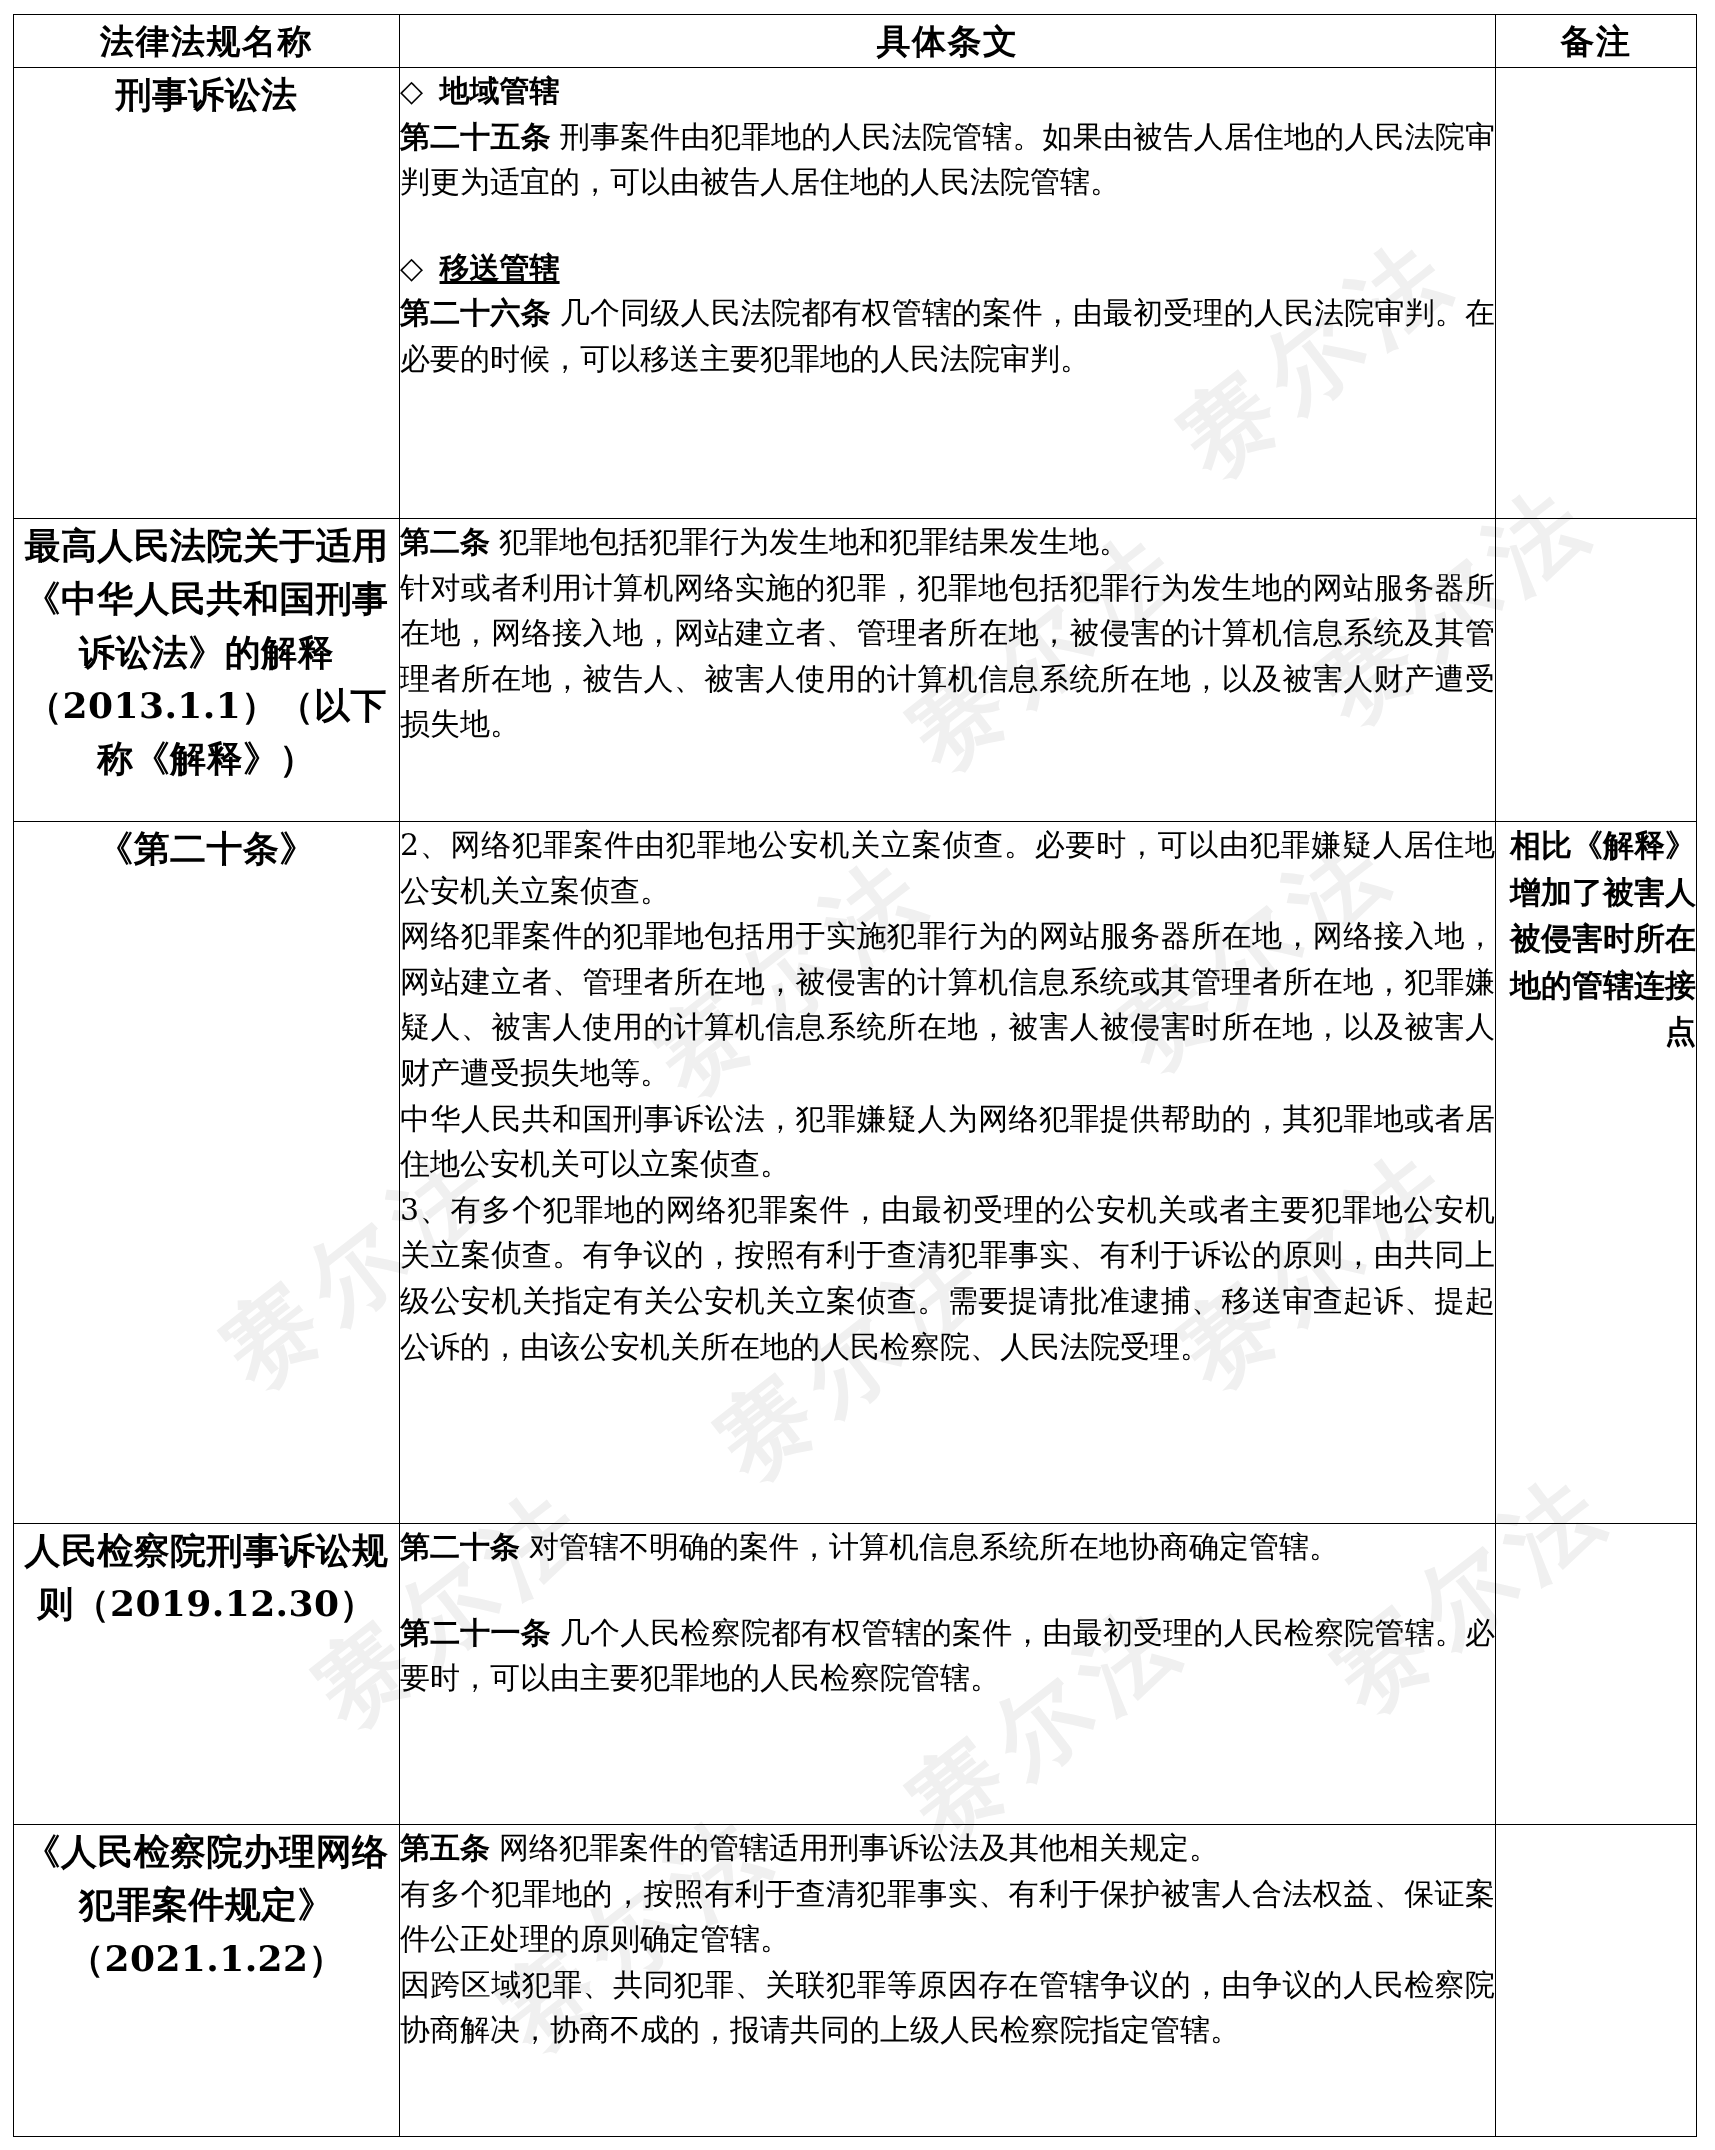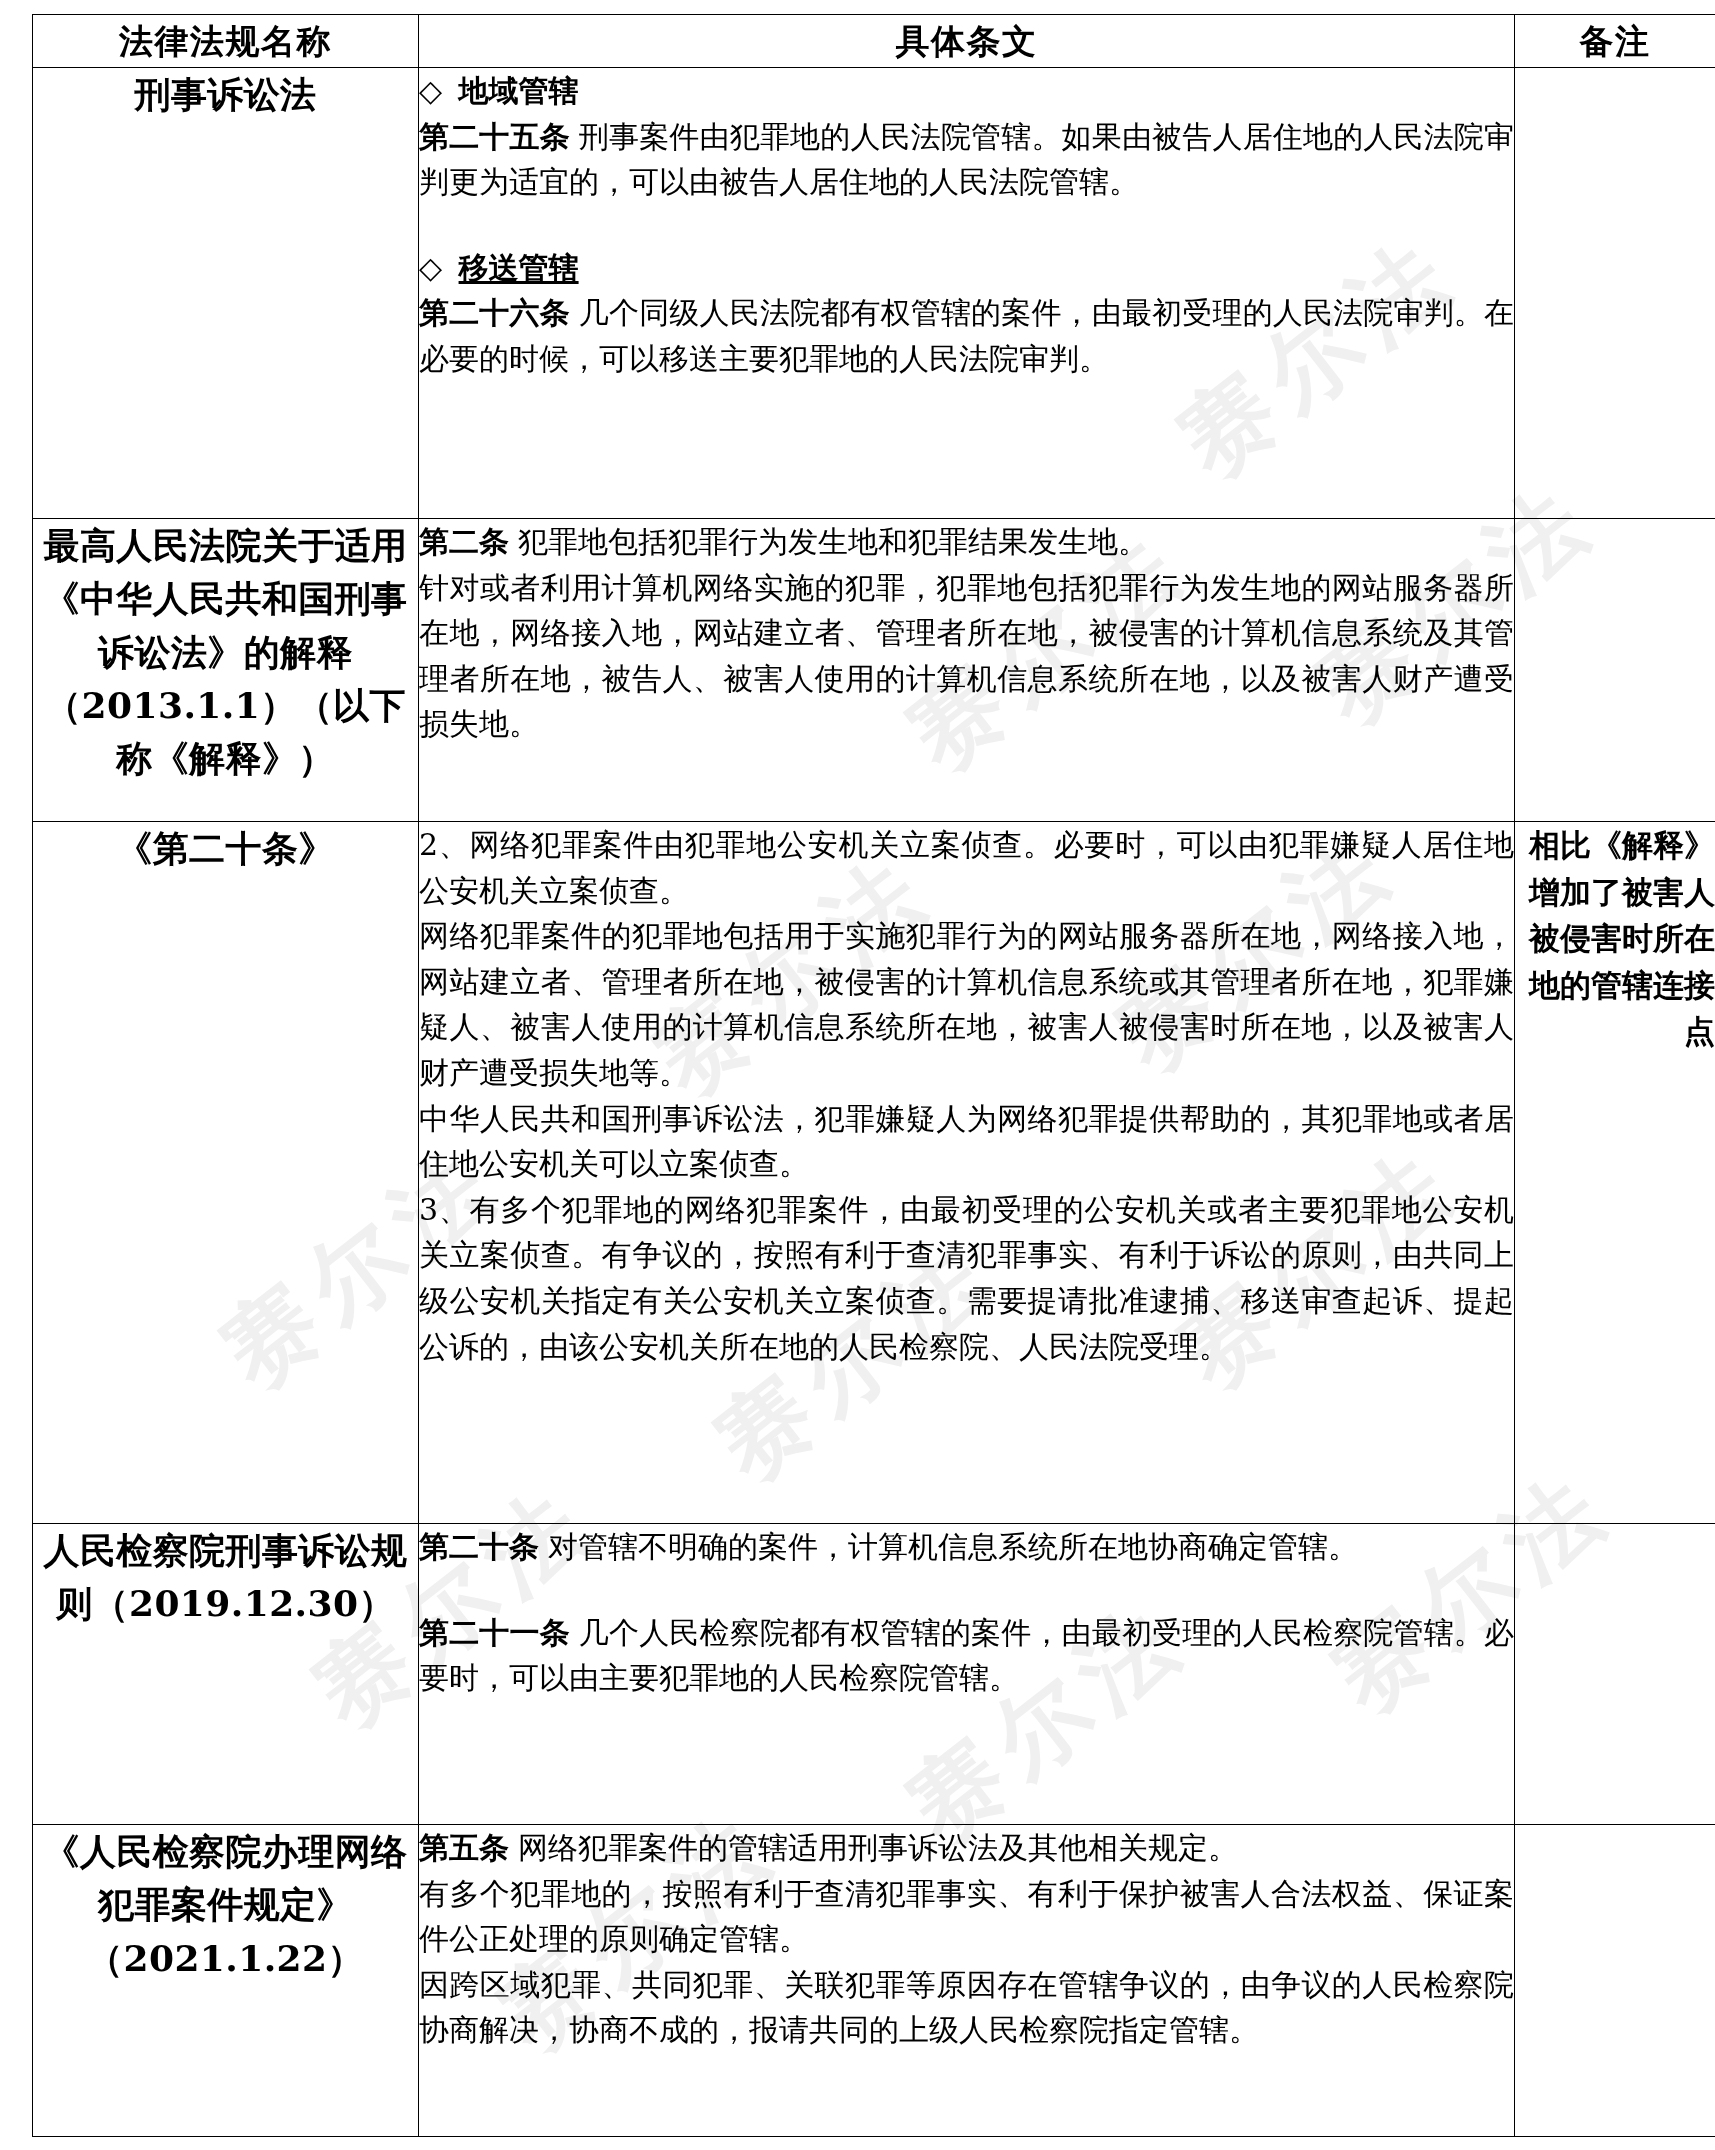--- a/index.html
+++ b/index.html
@@ -31,21 +31,21 @@
     font-weight: bold;
     font-family: "DejaVu Serif", "Liberation Serif", serif;
     transform: rotate(-38deg);
     white-space: nowrap;
     letter-spacing: 14px;
   }
 
   
   .sheet {
     position: absolute;
-    left: 32px;
+    left: 13px;
     top: 14px;
     width: 1682px;
     z-index: 1;
   }
   table.lawtable {
     border-collapse: collapse;
     table-layout: fixed;
     width: 1682px;
     background: transparent;
   }

